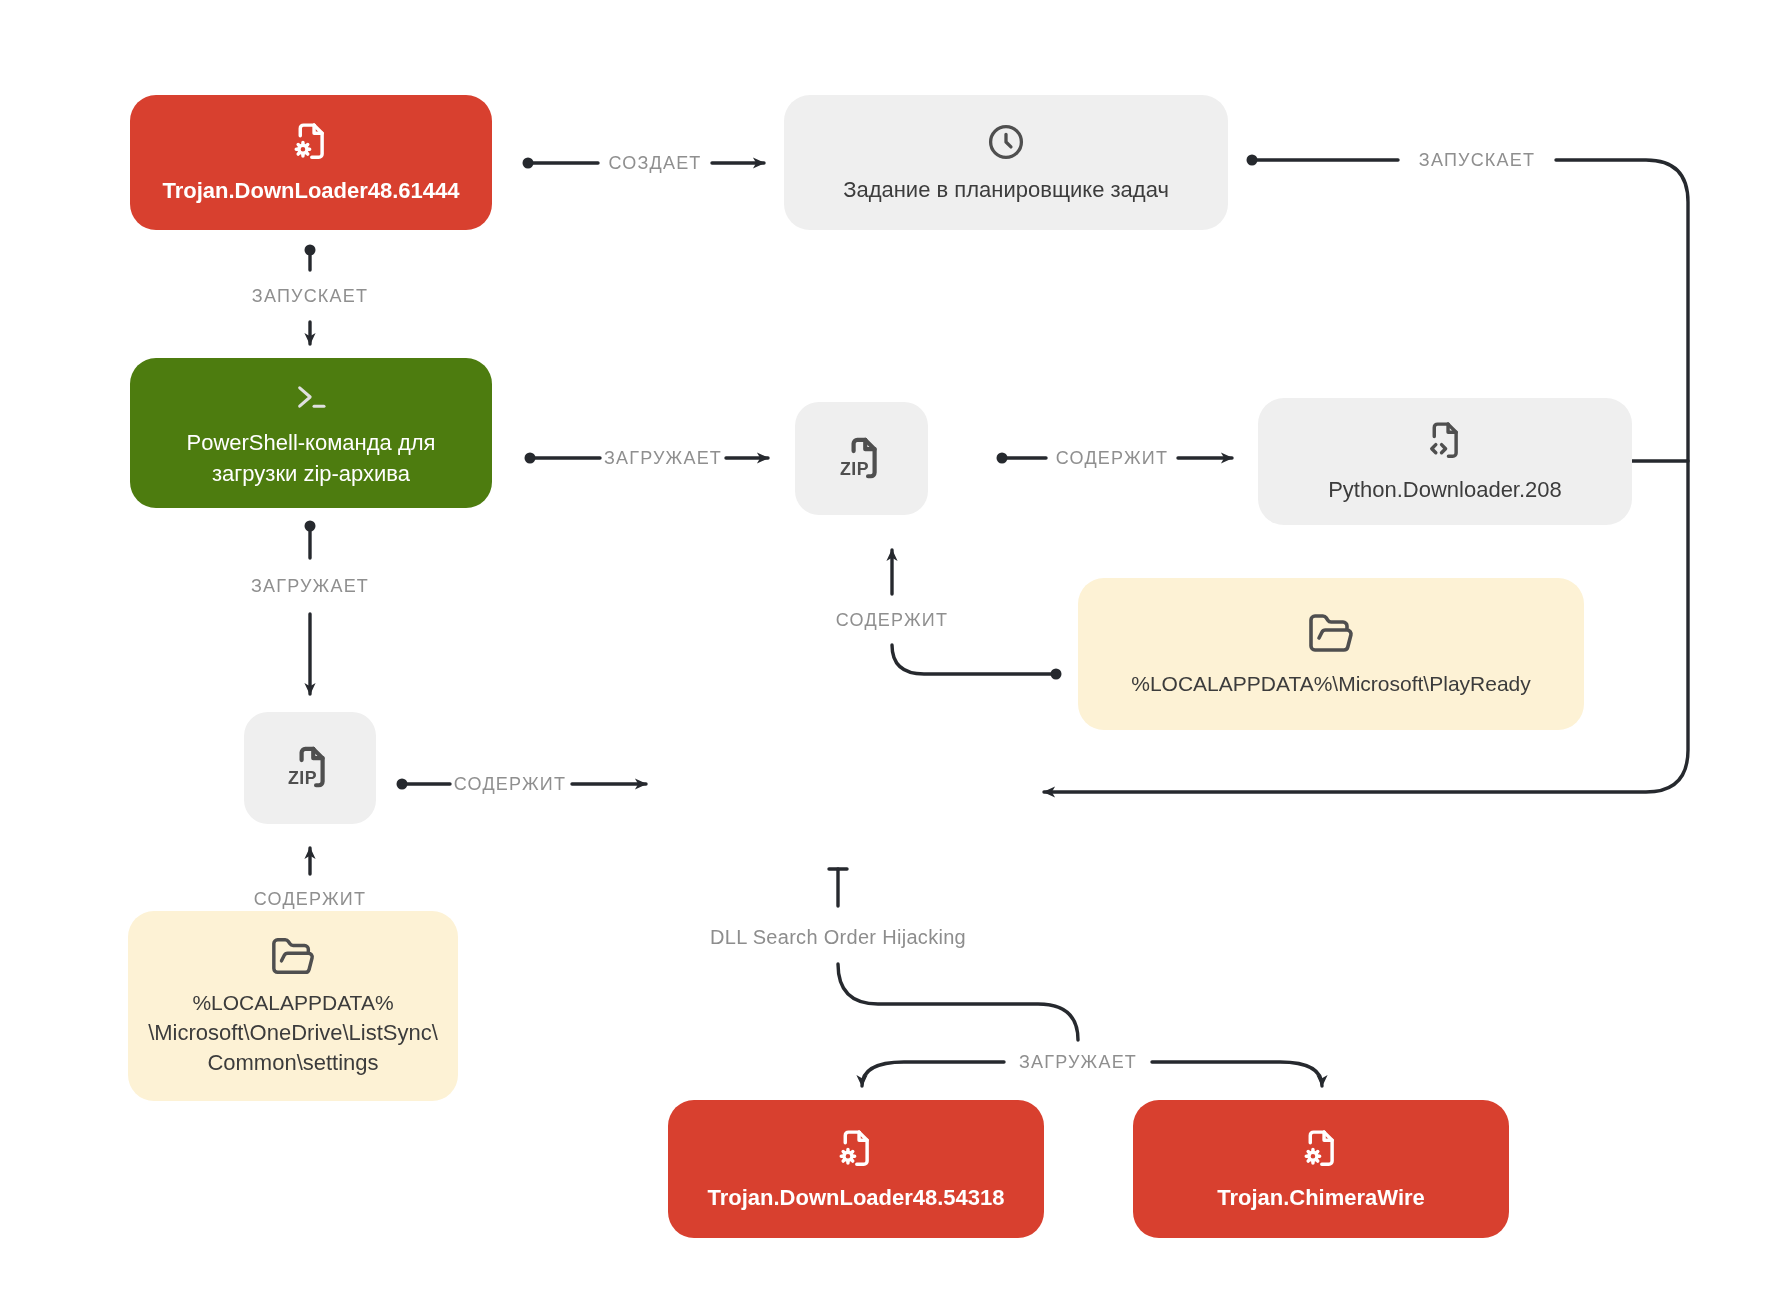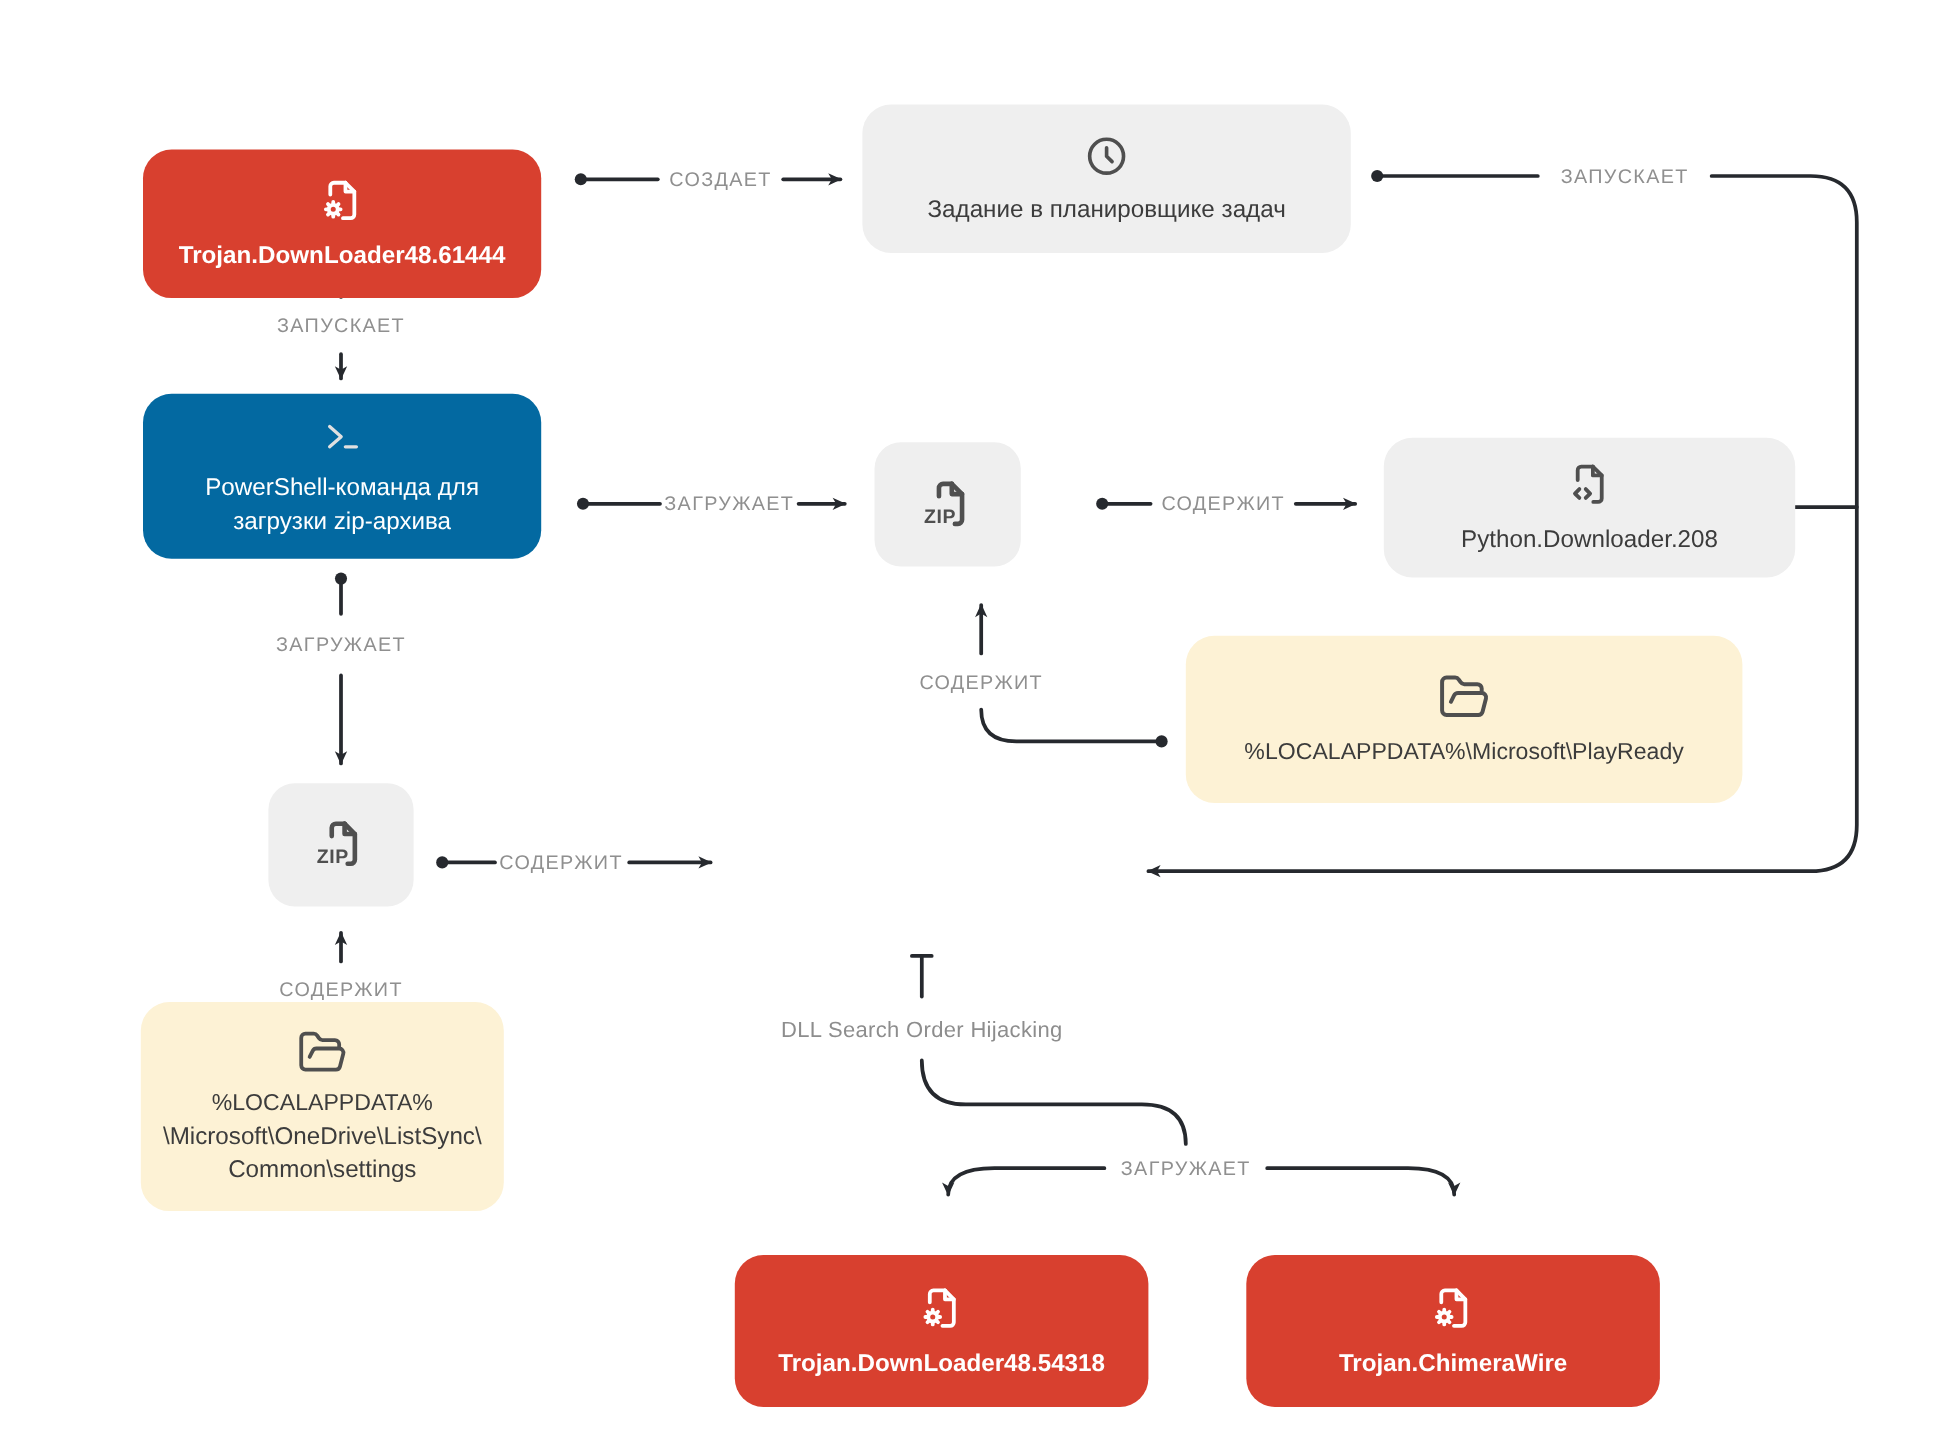--- a/index.html
+++ b/index.html
@@ -7,23 +7,23 @@
           font-family:"Liberation Sans",sans-serif;overflow:hidden;padding-left:46px;}
   svg.wires{position:absolute;left:0;top:0;width:1780px;height:1308px;}
   .wire{fill:none;stroke:#26292e;stroke-width:3.4;stroke-linecap:round;}
   .edge-label{fill:#8f8f8f;font-size:18px;font-weight:500;letter-spacing:1.2px;
               text-anchor:middle;dominant-baseline:central;
               font-family:"Liberation Sans",sans-serif;}
   .edge-label.mixed{letter-spacing:.3px;font-size:20px;font-weight:400;fill:#8d8d8d;}
   .node{position:absolute;border-radius:26px;display:flex;flex-direction:column;
         align-items:center;justify-content:center;gap:10px;text-align:center;
         box-sizing:border-box;padding:14px 10px;}
-  .node.red{background:#d8402f;color:#ffffff;margin-top:41px;--halo:#d8402f;}
+  .node.red{background:#d8402f;color:#ffffff;--halo:#d8402f;}
   .node.gray{background:#efefef;color:#3c3c3c;--halo:#efefef;}
-  .node.dark{background:#0369a1;color:#ffffff;--halo:#303030;}
+  .node.dark{background:#4d7c0f;color:#ffffff;--halo:#303030;}
   .node.cream{background:#fdf2d5;color:#3c3c3c;--halo:#fdf2d5;}
   .node .icon{display:block;line-height:0;color:#4f4f4f;}
   .node.red .icon{color:#ffffff;}
   .node.dark .icon{color:#e0e0e0;}
   .node .label{font-size:22px;line-height:31px;}
   .node.red .label{font-weight:700;}
   .s{fill:none;stroke:currentColor;stroke-width:1.8;stroke-linecap:round;stroke-linejoin:round;}
   .zip-text{font-weight:700;font-size:7.6px;fill:currentColor;stroke:var(--halo);
             stroke-width:2.6px;paint-order:stroke;letter-spacing:.2px;
             font-family:"Liberation Sans",sans-serif;}

